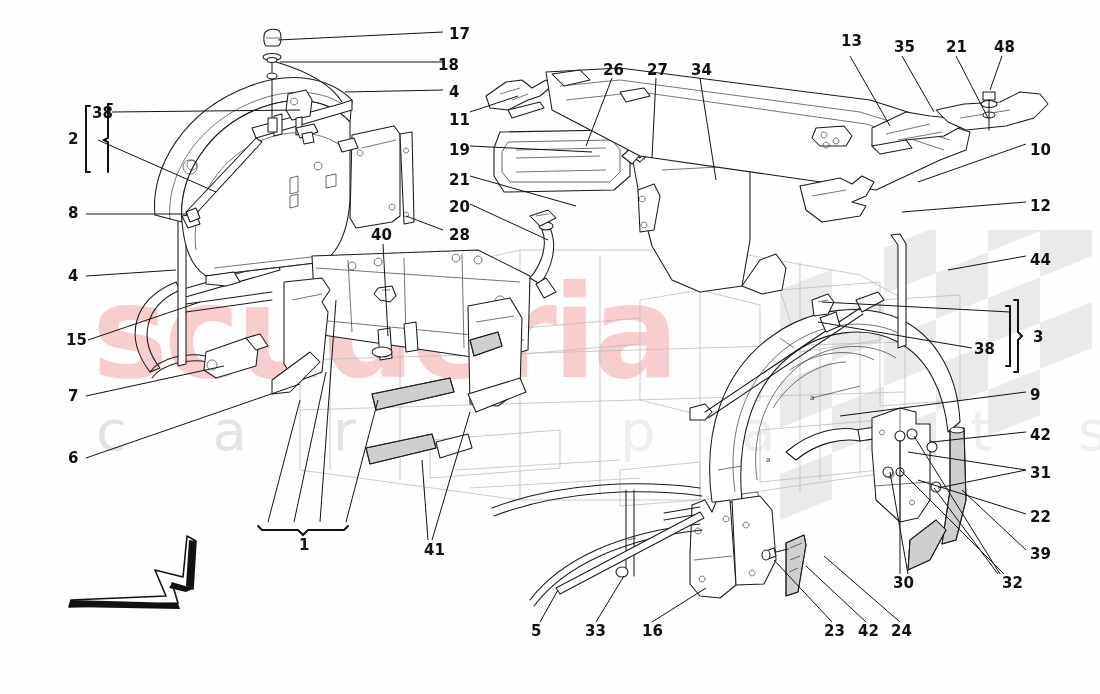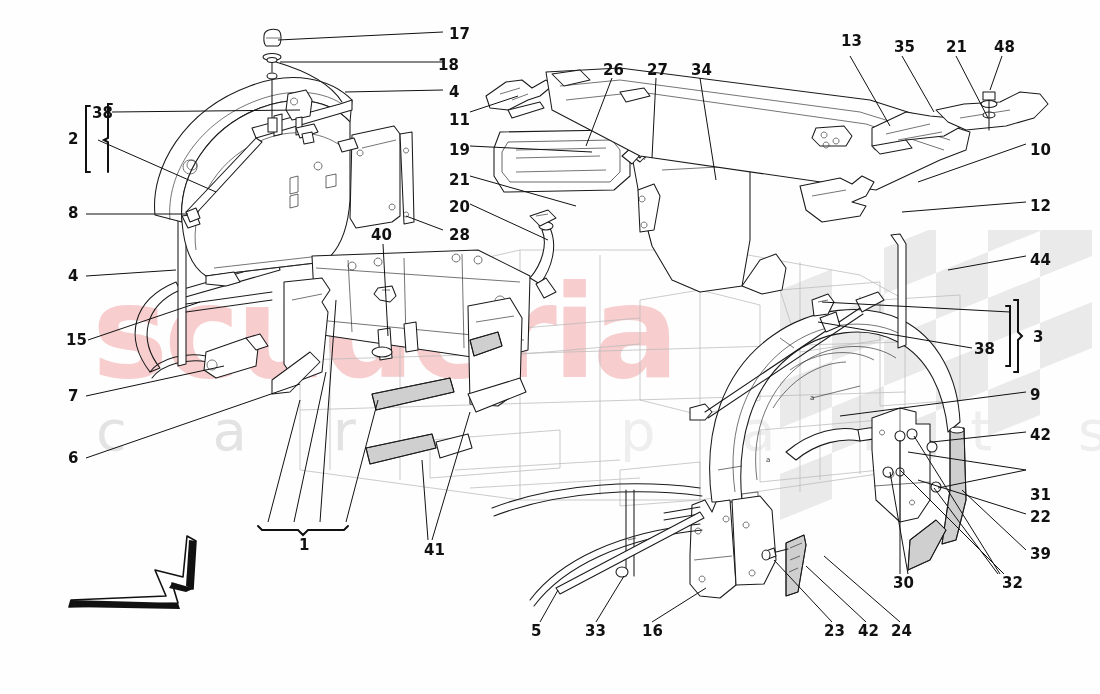--- a/index.html
+++ b/index.html
@@ -483,21 +483,21 @@
   <div class="lbl" style="left:946px;top:40px">21</div>
   <div class="lbl" style="left:994px;top:40px">48</div>
 
   <div class="lbl" style="left:1030px;top:143px">10</div>
   <div class="lbl" style="left:1030px;top:199px">12</div>
   <div class="lbl" style="left:1030px;top:253px">44</div>
   <div class="lbl" style="left:974px;top:342px">38</div>
   <div class="lbl" style="left:1033px;top:330px">3</div>
   <div class="lbl" style="left:1030px;top:388px">9</div>
   <div class="lbl" style="left:1030px;top:428px">42</div>
-  <div class="lbl" style="left:1030px;top:488px">31</div>
+  <div class="lbl" style="left:1030px;top:466px">31</div>
   <div class="lbl" style="left:1030px;top:510px">22</div>
   <div class="lbl" style="left:1030px;top:547px">39</div>
 
   <div class="lbl" style="left:893px;top:576px">30</div>
   <div class="lbl" style="left:1002px;top:576px">32</div>
 
   <div class="lbl" style="left:299px;top:538px">1</div>
   <div class="lbl" style="left:424px;top:543px">41</div>
 
   <div class="lbl" style="left:531px;top:624px">5</div>

